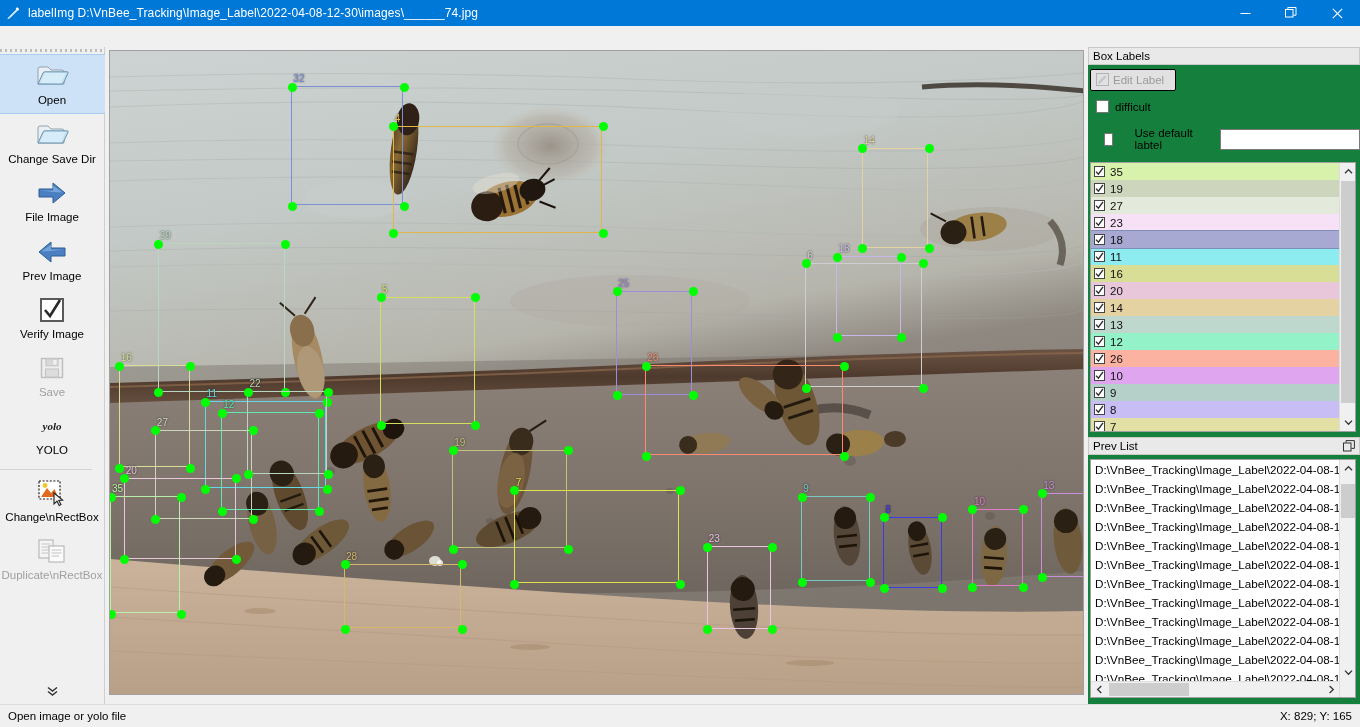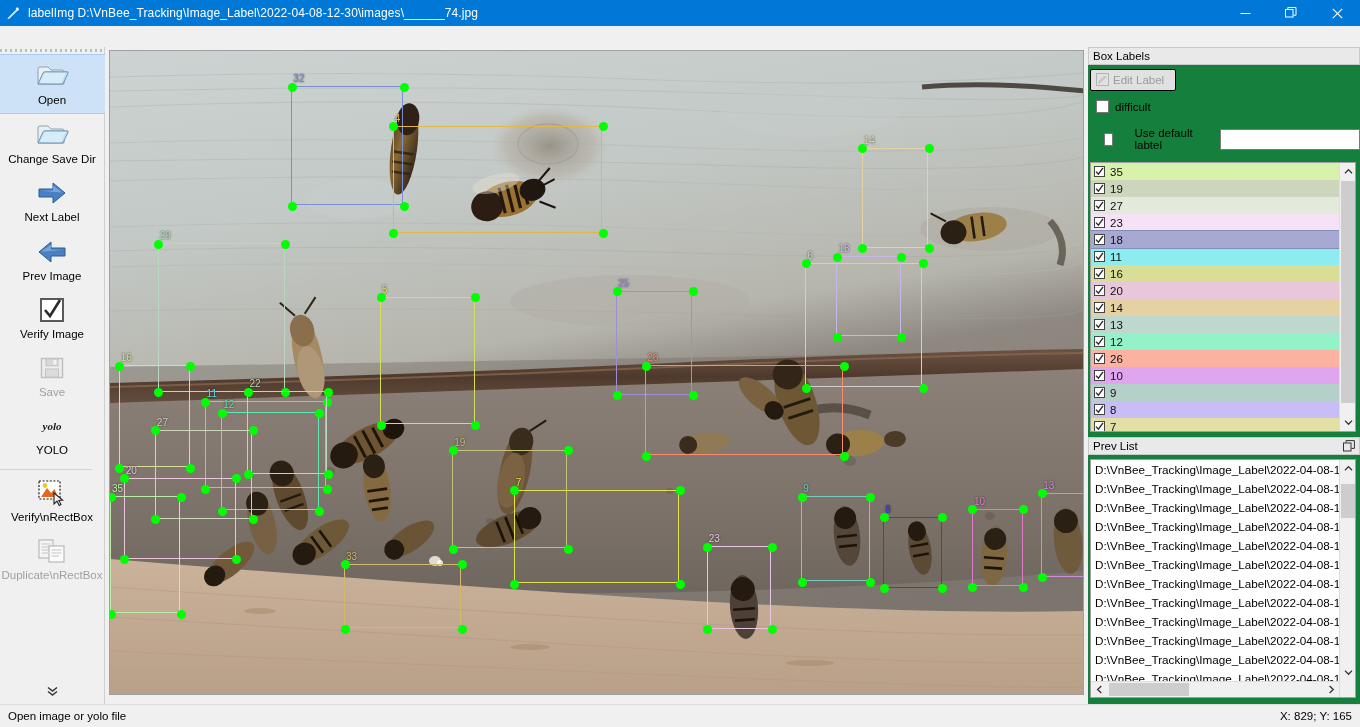--- a/index.html
+++ b/index.html
@@ -197,21 +197,21 @@
           </span>
           <span class="tool-label">Change Save Dir</span>
         </div>
         <div class="tool">
           <span class="tool-ico">
             <svg width="30" height="26" viewBox="0 0 30 26">
       <path d="M2 9 L16 9 L16 3 L28 13 L16 23 L16 17 L2 17 Z" fill="#4a7fc1" stroke="#2f5d96" stroke-width="1"></path>
       <path d="M3.5 10.4 L16 10.4 L16 5.5 L25.6 12.4 L16 12 Z" fill="#86b3e3" opacity="0.7"></path>
     </svg>
           </span>
-          <span class="tool-label">Next Label</span>
+          <span class="tool-label">File Image</span>
         </div>
         <div class="tool">
           <span class="tool-ico">
             <svg width="30" height="26" viewBox="0 0 30 26">
       <path d="M28 9 L14 9 L14 3 L2 13 L14 23 L14 17 L28 17 Z" fill="#4a7fc1" stroke="#2f5d96" stroke-width="1"></path>
       <path d="M26.5 10.4 L14 10.4 L14 5.5 L4.4 12.4 L14 12 Z" fill="#86b3e3" opacity="0.7"></path>
     </svg>
           </span>
           <span class="tool-label">Prev Image</span>
         </div>
@@ -244,21 +244,21 @@
         <div class="tool-sep"></div>
         <div class="tool">
           <span class="tool-ico">
             <svg width="30" height="28" viewBox="0 0 30 28">
       <rect x="2" y="2" width="21" height="18" fill="#ffffff" stroke="#1a1a1a" stroke-width="1.2" stroke-dasharray="2,1.6"></rect>
       <path d="M4 18 L10 9 L14 14 L17.5 10 L21 18 Z" fill="#e06a1f"></path>
       <circle cx="8" cy="6.5" r="2.4" fill="#f2c52c"></circle>
       <path d="M17 14 L17 25 L20 22.2 L22.2 26.5 L24 25.5 L21.8 21.4 L25.6 21 Z" fill="#f4f4f4" stroke="#222" stroke-width="1.1"></path>
     </svg>
           </span>
-          <span class="tool-label">Verify\nRectBox</span>
+          <span class="tool-label">Change\nRectBox</span>
         </div>
         <div class="tool disabled">
           <span class="tool-ico">
             <svg width="30" height="26" viewBox="0 0 30 26">
       <rect x="2" y="2" width="14" height="18" fill="#f5f5f5" stroke="#b4b4b4" stroke-width="1.1"></rect>
       <g stroke="#c8c8c8" stroke-width="1.1">
         <line x1="4.5" y1="6" x2="13.5" y2="6"></line>
                 <line x1="4.5" y1="9" x2="13.5" y2="9"></line>
         <line x1="4.5" y1="12" x2="13.5" y2="12"></line>
                 <line x1="4.5" y1="15" x2="11" y2="15"></line>
@@ -698,21 +698,21 @@
             <span class="vx" style="left:0px;top:83.85000000000001px"></span>
           </div>
           <div class="bbox" style="left: 137.475px; top: 308.31px; width: 79.95px; height: 82.56px; border-color: rgb(184, 214, 192); margin-top: 32px;">
             <span class="bl" style="color:#b8d6c0">22</span>
             <span class="vx" style="left:0px;top:0px"></span>
             <span class="vx" style="left:79.95px;top:0px"></span>
             <span class="vx" style="left:0px;top:82.56px"></span>
             <span class="vx" style="left:79.95px;top:82.56px"></span>
           </div>
           <div class="bbox" style="left: 234px; top: 512.775px; width: 117px; height: 64.5px; border-color: rgb(212, 185, 106);">
-            <span class="bl" style="color:#d4b96a">33</span>
+            <span class="bl" style="color:#d4b96a">28</span>
             <span class="vx" style="left:0px;top:0px"></span>
             <span class="vx" style="left:117px;top:0px"></span>
             <span class="vx" style="left:0px;top:64.5px"></span>
             <span class="vx" style="left:117px;top:64.5px"></span>
           </div>
         </div>
     </div>
   </div>
 
   <div id="rightdock">

